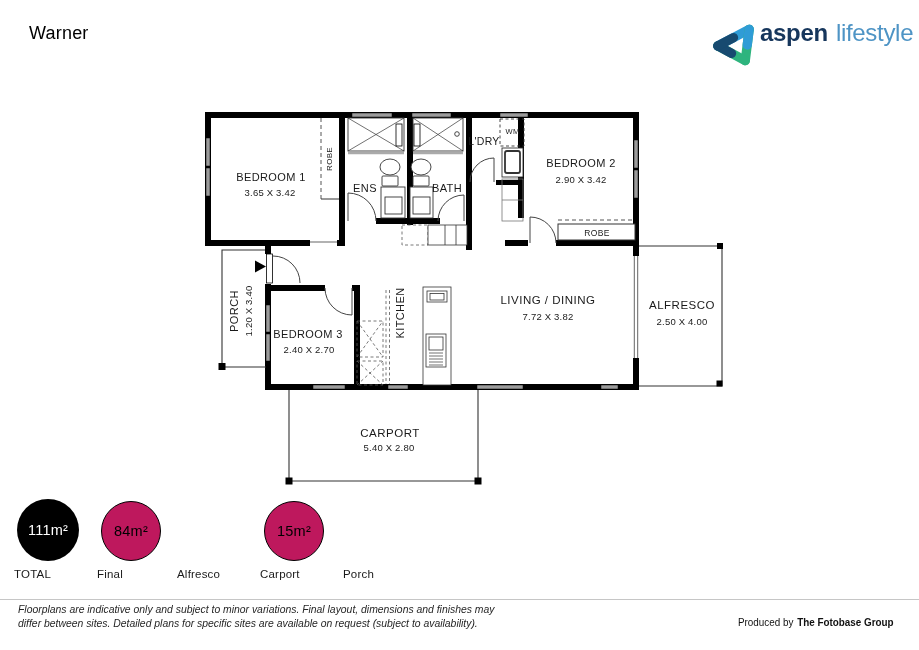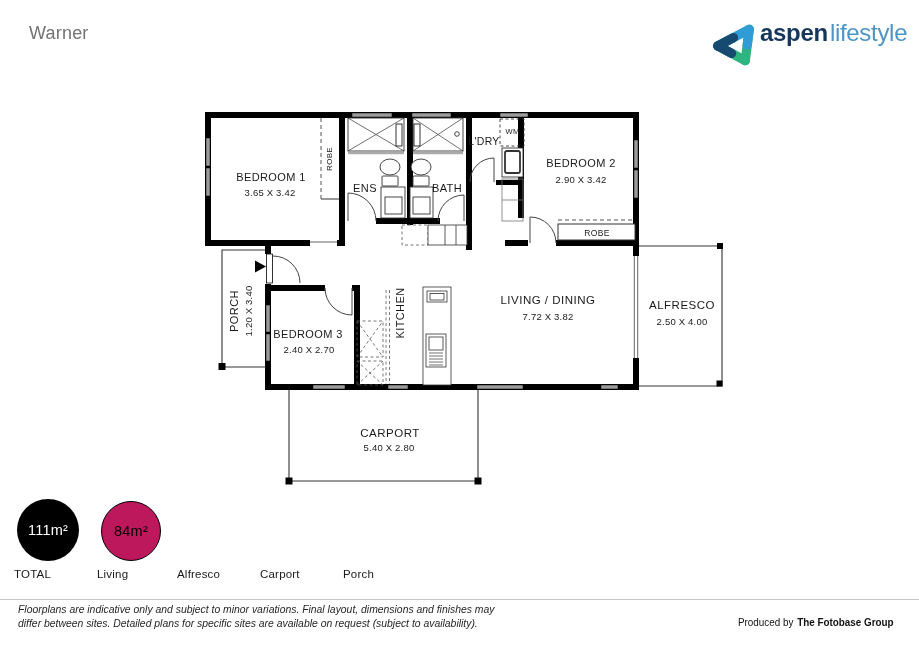--- a/index.html
+++ b/index.html
@@ -1,23 +1,23 @@
 <!DOCTYPE html>
 <html><head>
 <meta charset="utf-8">
 <style>
   html,body{margin:0;padding:0;background:#fff;}
   .page{position:relative;width:919px;height:650px;background:#ffffff;overflow:hidden;
         font-family:"Liberation Sans",sans-serif;}
   
-  .title{position:absolute;left:29px;top:23px;font-size:18px;color:#737373;letter-spacing:.2px;}
+  .title{position:absolute;left:29px;top:23px;font-size:18px;color:#000000;letter-spacing:.2px;}
   .logo{position:absolute;left:711px;top:19px;display:flex;align-items:flex-start;}
   .logo .mark{width:47px;height:50px;flex:0 0 auto;}
   .brand{font-size:24px;font-weight:bold;color:#16365c;letter-spacing:-.3px;margin-left:2px;}
-  .suffix{font-size:24px;font-weight:400;color:#4e94c5;letter-spacing:-.3px;margin-left:2px;}
+  .suffix{font-size:24px;font-weight:400;color:#4e94c5;letter-spacing:-.3px;margin-left:8px;}
   
   .plan{position:absolute;left:0;top:0;width:919px;height:650px;}
   .plan text{font-family:"Liberation Sans",sans-serif;fill:#1a1a1a;text-anchor:middle;}
   .rn{font-size:11px;letter-spacing:.4px;}
   .rn2{font-size:11.5px;letter-spacing:.5px;}
   .rd{font-size:9.5px;letter-spacing:.2px;}
   .sm{font-size:8px;letter-spacing:.3px;}
   .sm2{font-size:8.5px;letter-spacing:.4px;}
   .ld{font-size:10.5px;letter-spacing:.3px;}
   .wm{font-size:7.5px;letter-spacing:.3px;}
@@ -211,26 +211,29 @@
     <div class="area" style="left:8px">
       <div class="circle filled">
         <span>111m²</span>
       </div>
       <div class="area-label">TOTAL</div>
     </div>
     <div class="area" style="left:91px">
       <div class="circle">
         <span>84m²</span>
       </div>
-      <div class="area-label">Living</div>
+      <div class="area-label">Final</div>
     </div>
     <div class="area" style="left:171px">
       <div class="area-label">Alfresco</div>
     </div>
     <div class="area" style="left:254px">
+      <div class="circle">
+        <span>15m²</span>
+      </div>
       <div class="area-label">Carport</div>
     </div>
     <div class="area" style="left:337px">
       <div class="area-label">Porch</div>
     </div>
   </div>
 
   <div class="footer-rule"></div>
   <div class="disclaimer">
     <div>Floorplans are indicative only and subject to minor variations. Final layout, dimensions and finishes may</div>

